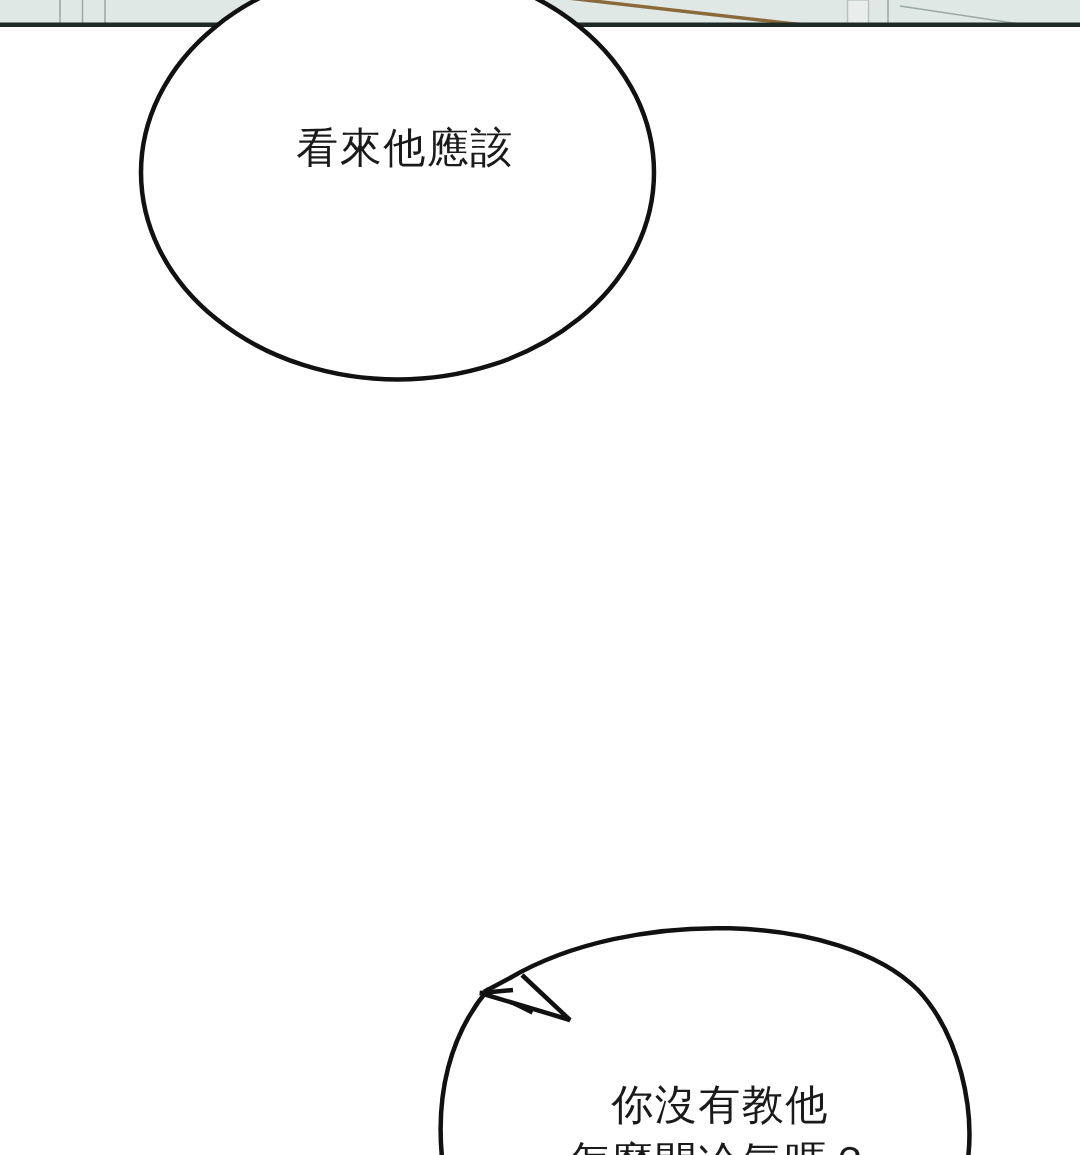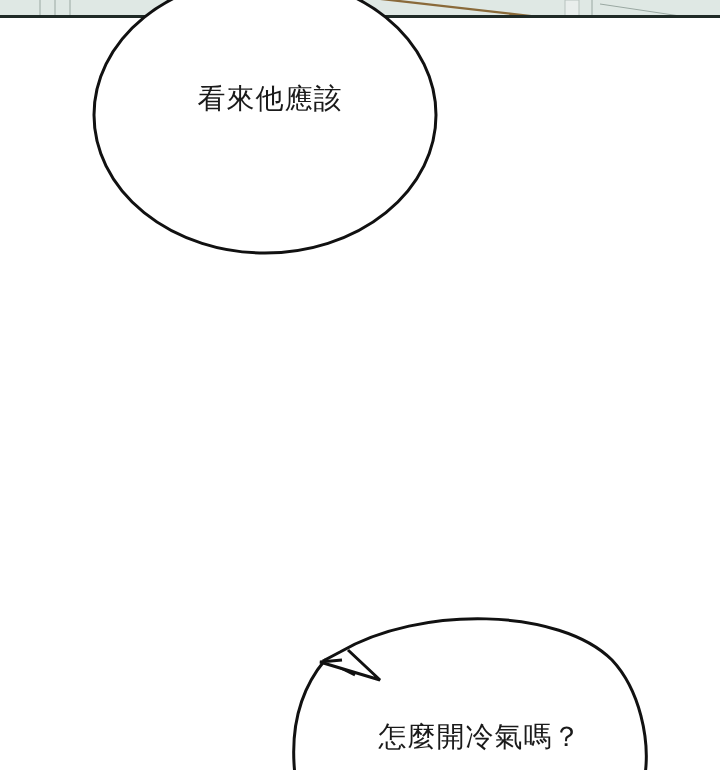--- a/index.html
+++ b/index.html
@@ -33,14 +33,15 @@
   <ellipse cx="265" cy="115" rx="171" ry="138" fill="#ffffff" stroke="#111" stroke-width="3"></ellipse>
   <path d="M340,652 C420,605 560,608 612,660 C640,690 650,740 645,775 L295,775 C290,730 300,690 325,660 L355,675 L325,660 Z" fill="#ffffff" stroke="#111" stroke-width="3"></path>
   <path d="M342,660 L320,662 L380,680 L348,650" fill="#ffffff" stroke="#111" stroke-width="3" stroke-linejoin="miter"></path>
 </svg>
 
 <div class="text t1">
   <div>看來他應該</div>
 </div>
 
 <div class="text t2">
+  <div>你沒有教他</div>
   <div>怎麼開冷氣嗎？</div>
 </div>
 
 </body></html>

